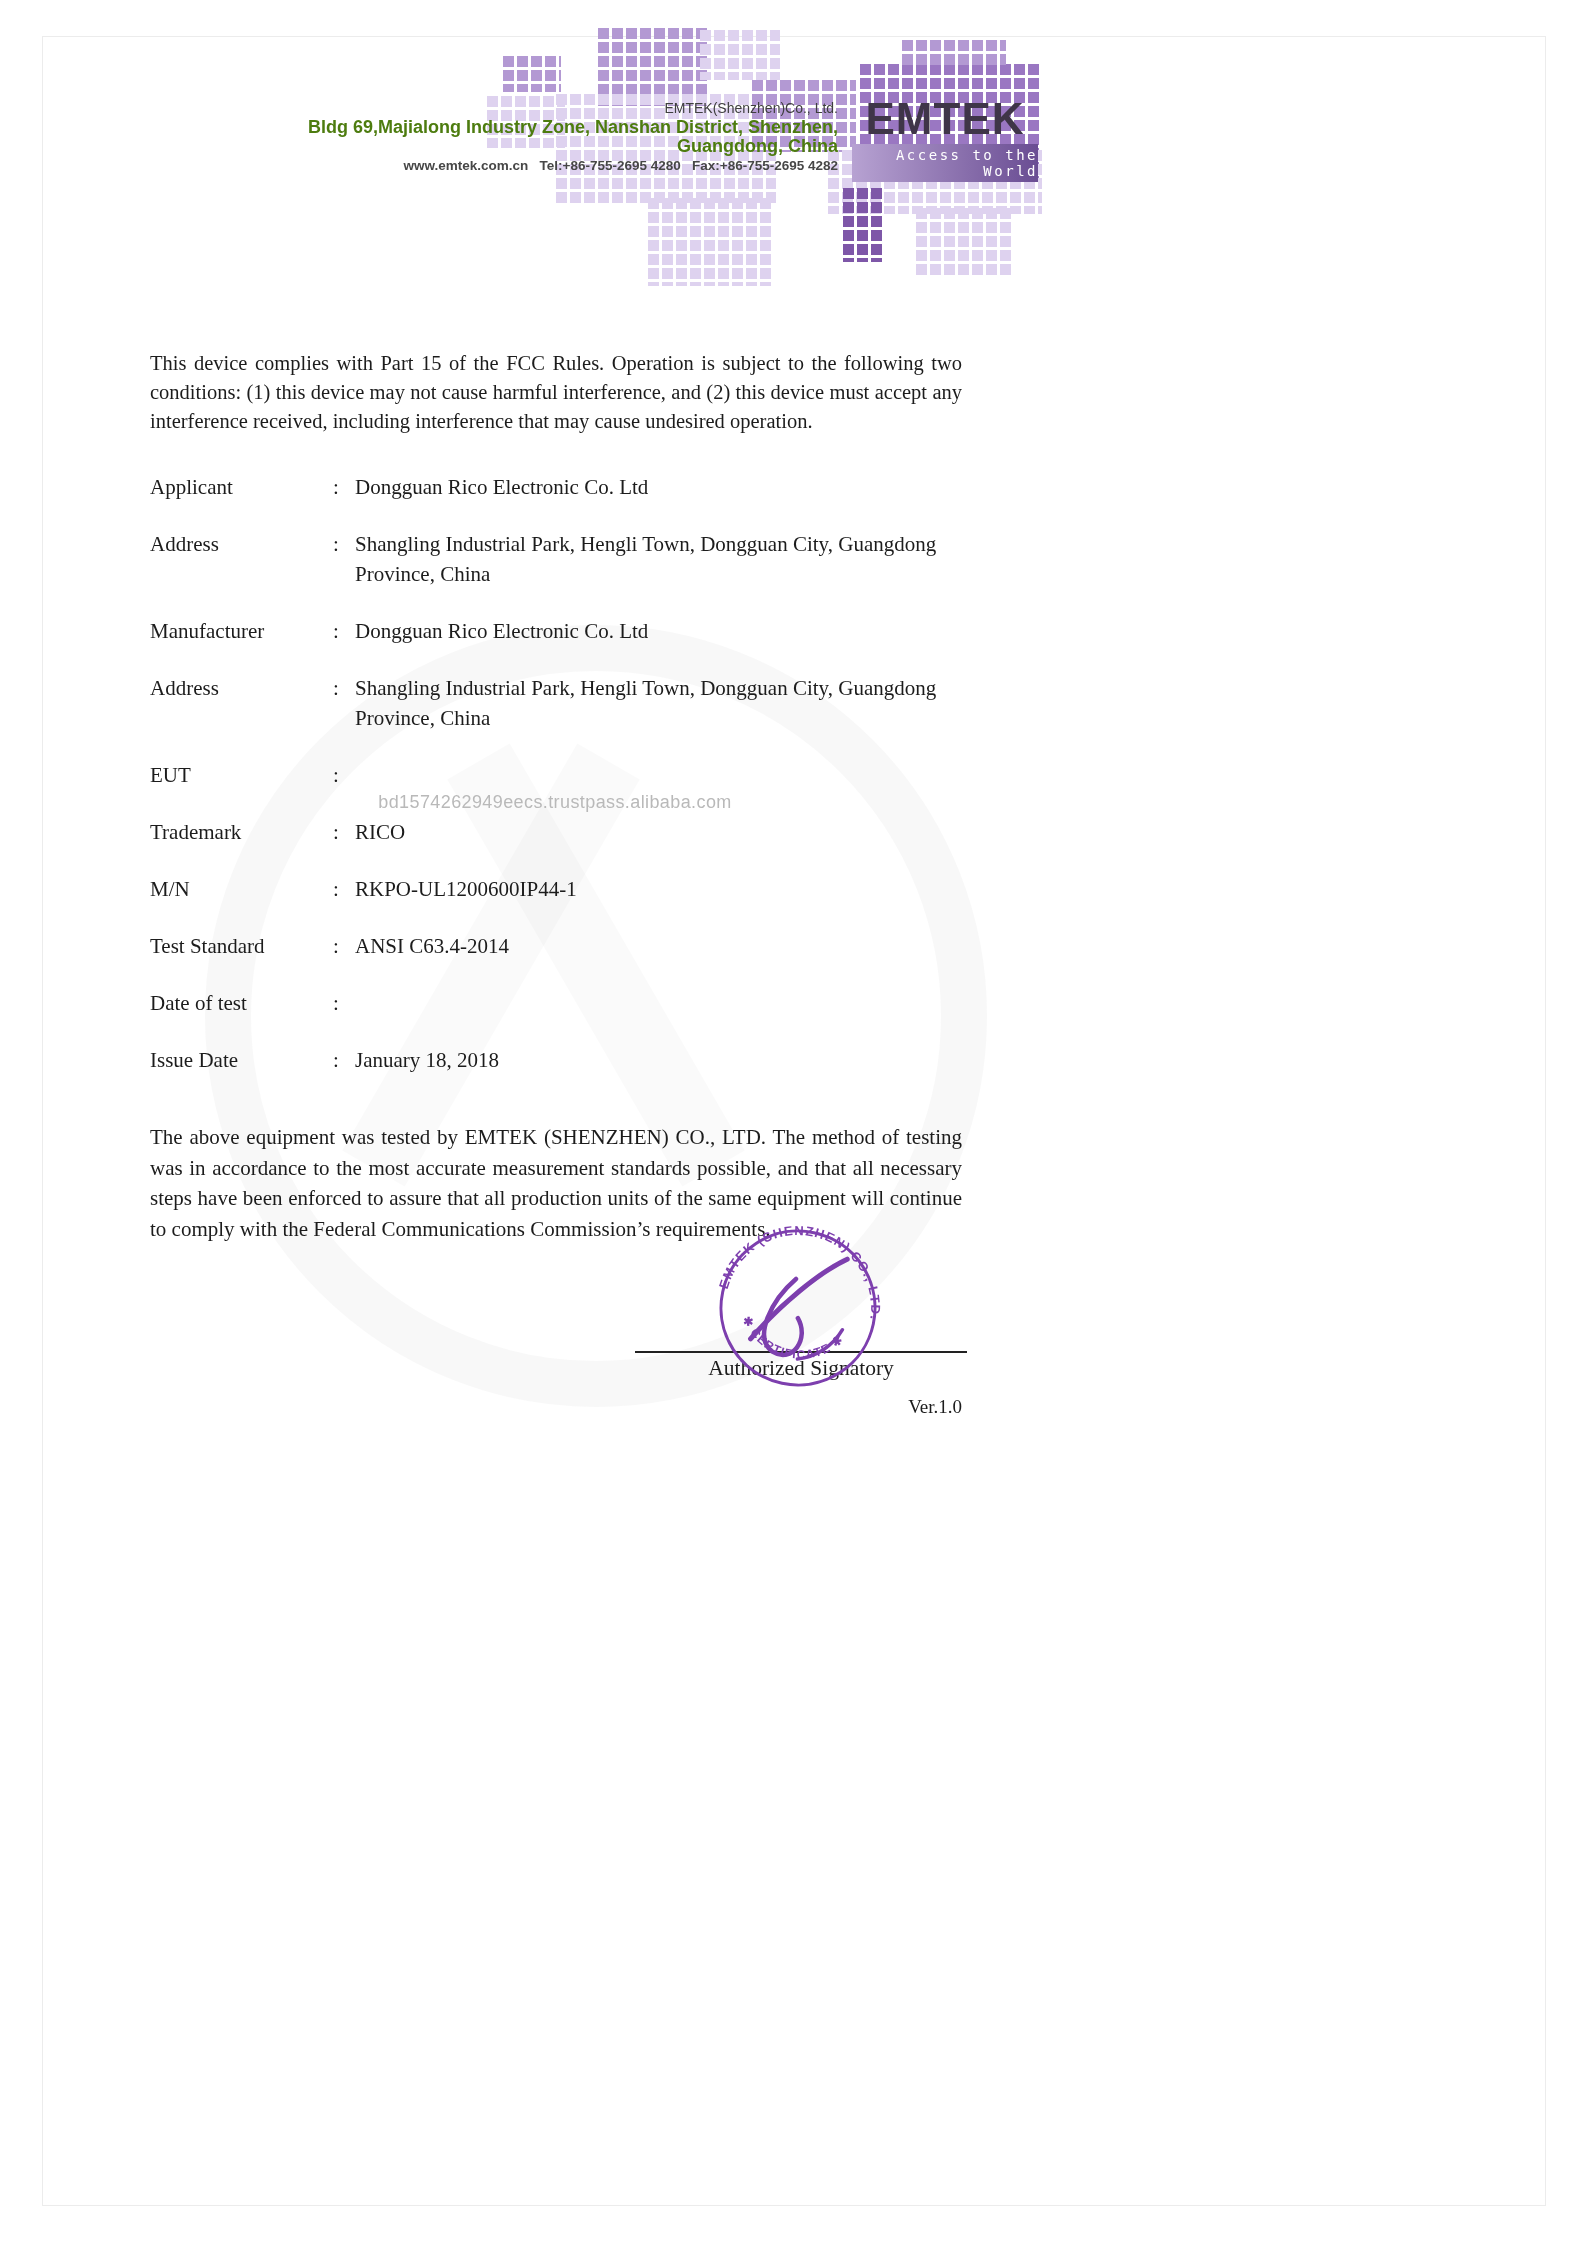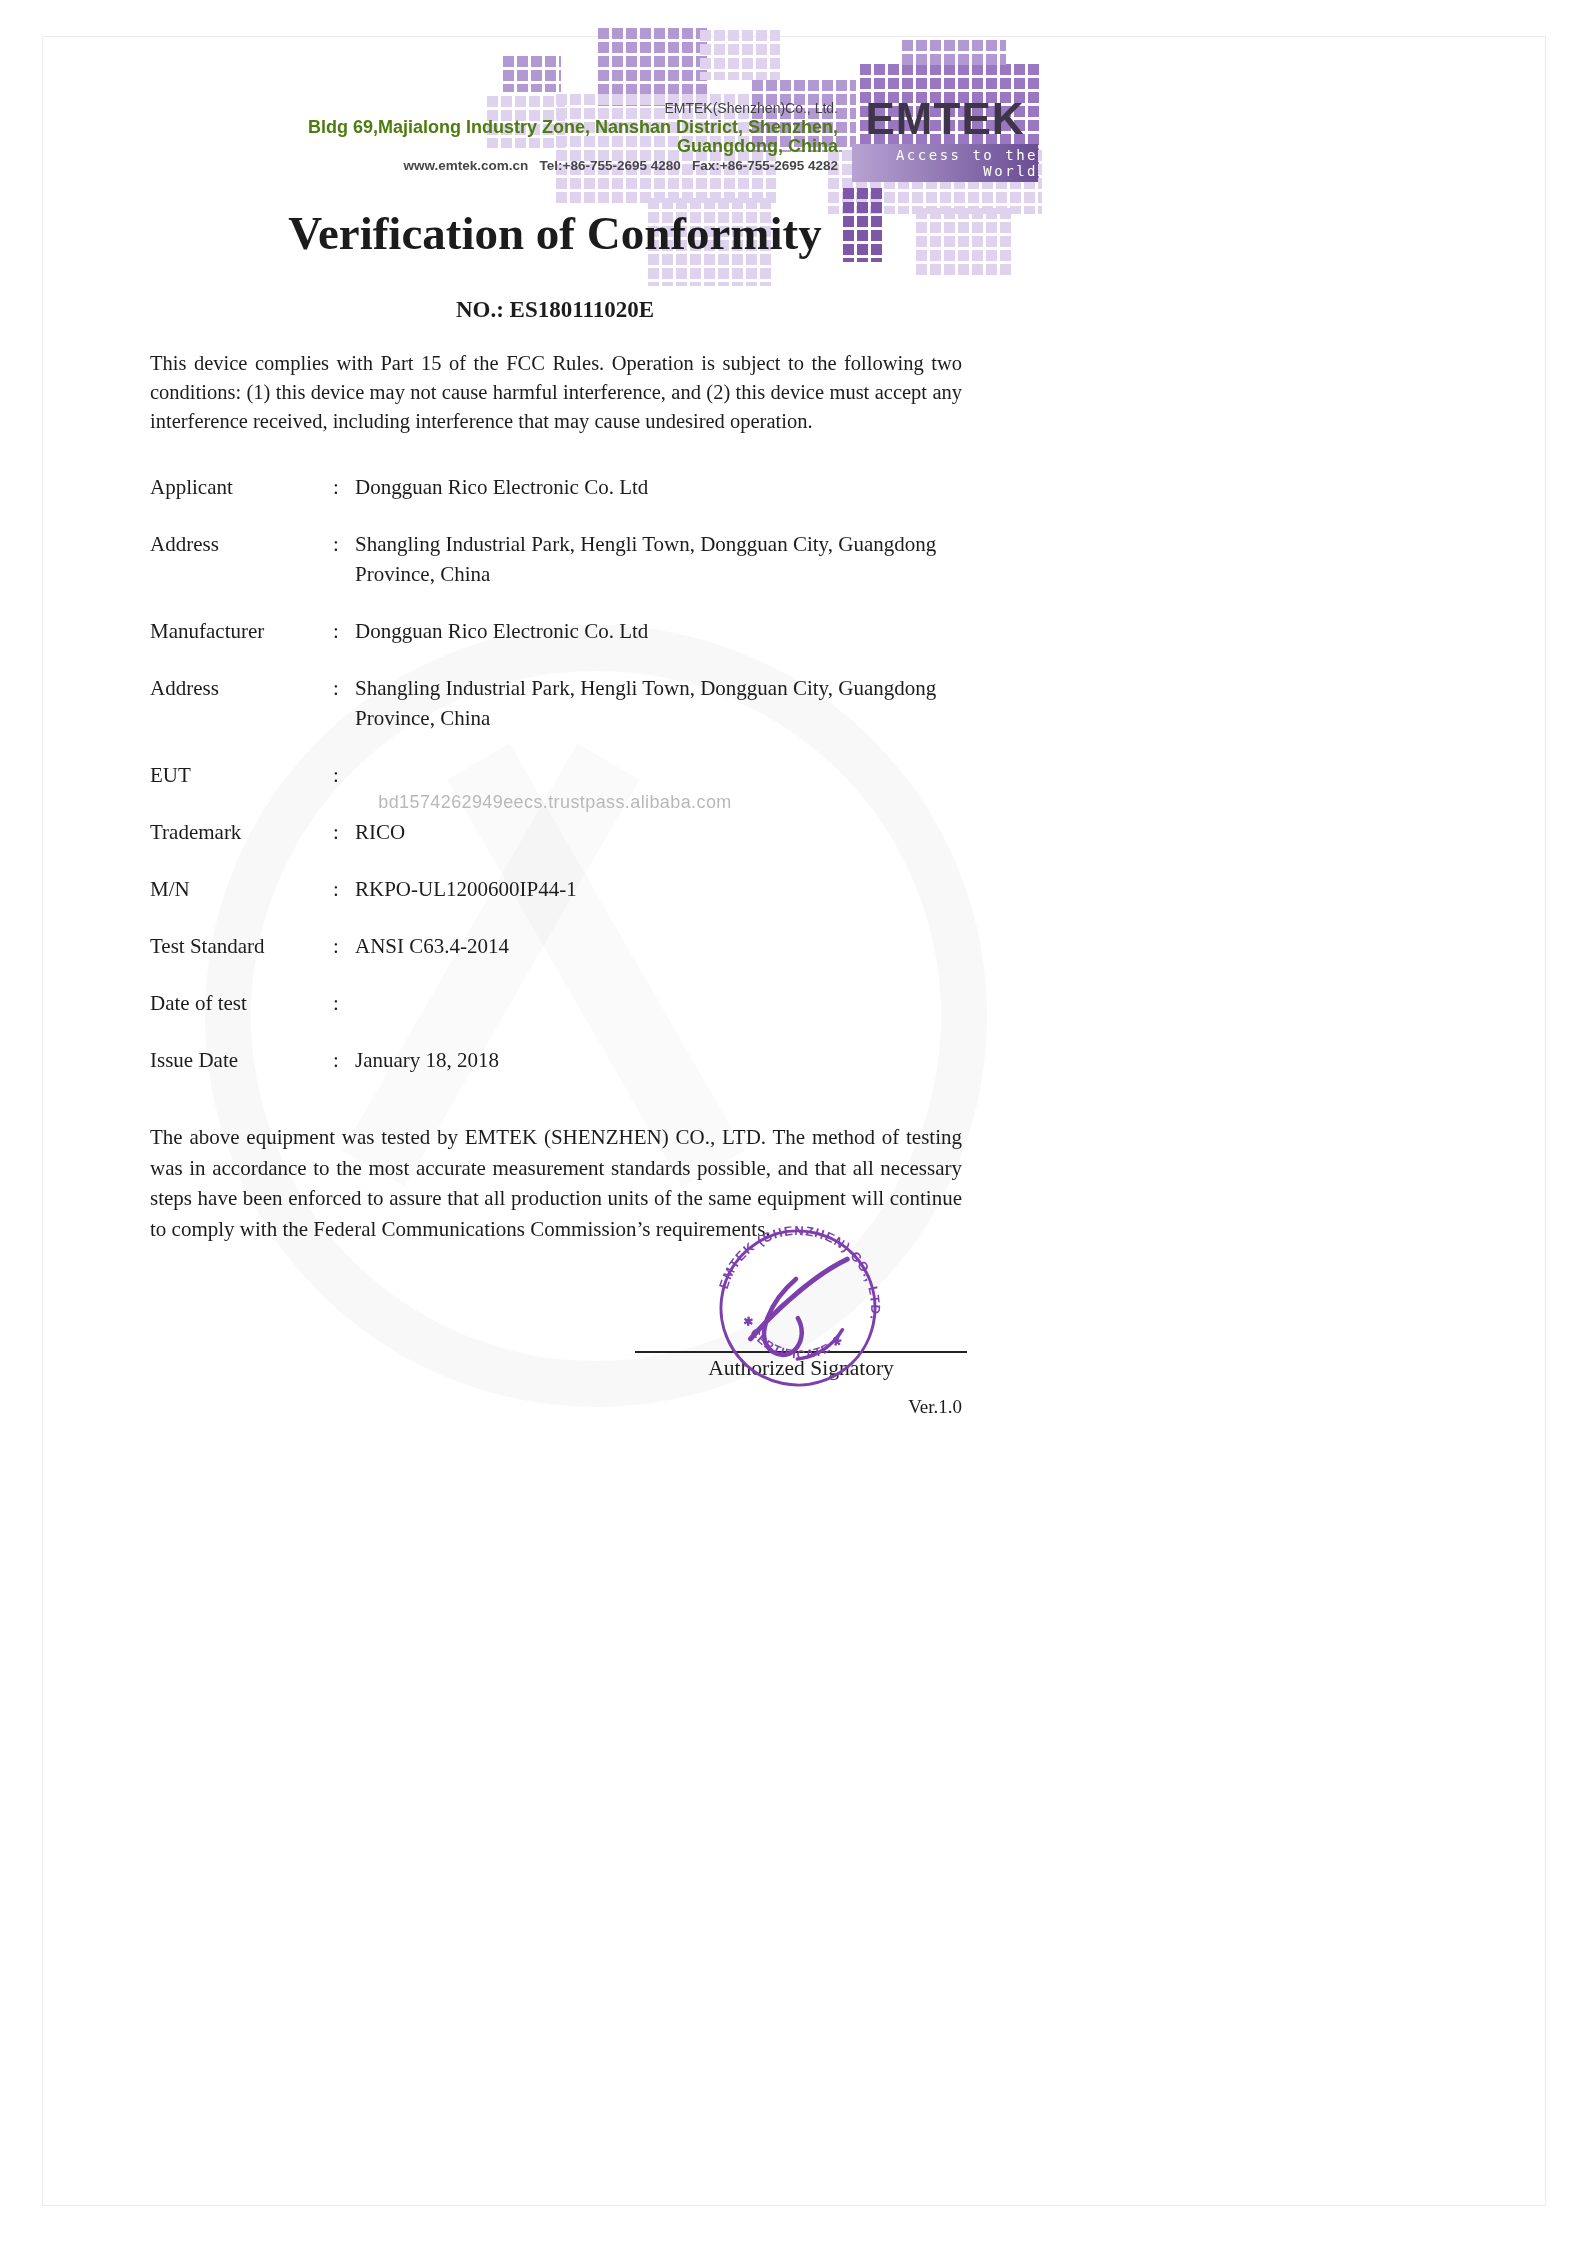--- a/index.html
+++ b/index.html
@@ -125,22 +125,20 @@
   <div class="header-text">
     <div class="header-company">EMTEK(Shenzhen)Co., Ltd.</div>
     <div class="header-address">Bldg 69,Majialong Industry Zone, Nanshan District, Shenzhen, Guangdong, China</div>
     <div class="header-contact">www.emtek.com.cn   Tel:+86-755-2695 4280   Fax:+86-755-2695 4282</div>
   </div>
   <div class="logo">
     <div class="logo-text">EMTEK</div>
     <div class="logo-tagline">Access to the World</div>
   </div>
 
-  <div class="title">Verification of Conformity</div>
-  <div class="cert-no">NO.: ES180111020E</div>
 
   <div class="intro">This device complies with Part 15 of the FCC Rules. Operation is subject to the following two conditions: (1) this device may not cause harmful interference, and (2) this device must accept any interference received, including interference that may cause undesired operation.</div>
 
   <div class="fields">
     <div class="field-row">
       <div class="field-label">Applicant</div>
       <div class="field-colon">:</div>
       <div class="field-value">Dongguan Rico Electronic Co. Ltd</div>
     </div>
     <div class="field-row">

